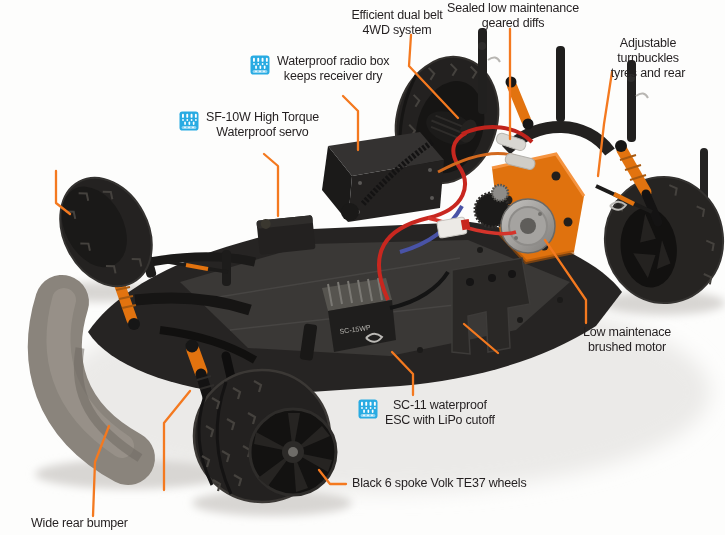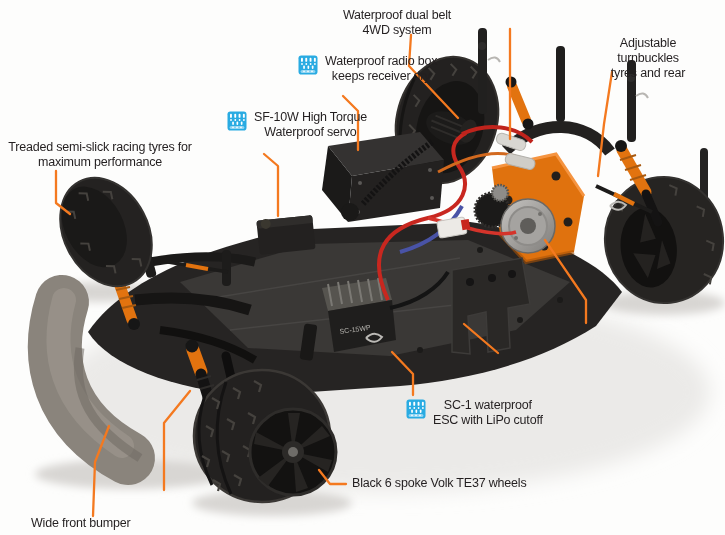--- a/index.html
+++ b/index.html
@@ -10,21 +10,21 @@
   }
   .stage svg.scene{position:absolute;left:0;top:0;}
   .label{
     position:absolute;
     font-size:12.5px;line-height:1.18;letter-spacing:-0.2px;
     color:#231f20;text-align:center;white-space:pre-line;
   }
   .label.centered{transform:translateX(-50%);}
   .label.leftal{text-align:right;}
   .iconlabel{
-    position:absolute;display:flex;align-items:flex-start;gap:7px;margin-left:48px;
+    position:absolute;display:flex;align-items:flex-start;gap:7px;
   }
   .iconlabel .label{position:static;transform:none;}
   .wp-ic{width:20px;height:20px;flex:0 0 20px;margin-top:1px;display:block;}
 </style>
 </head>
 <body>
 
 <div class="stage">
 
   <svg class="scene" width="725" height="535" viewBox="0 0 725 535">
@@ -311,48 +311,49 @@
       <path d="M56,171 L56,203 L70,214"></path>
       <path d="M545,240 L586,300 L586,323"></path>
       <path d="M464,324 L498,353"></path>
       <path d="M392,352 L413,374 L413,395"></path>
       <path d="M319,470 L330,484 L346,484"></path>
       <path d="M190,391 L164,423 L164,490"></path>
       <path d="M109,426 L95,462 L93,516"></path>
     </g>
   </svg>
 
-  <div class="label centered" style="left:397px;top:8px">Waterproof dual belt
+  <div class="label centered" style="left:397px;top:8px">Efficient dual belt
 4WD system</div>
+  <div class="label centered" style="left:513px;top:1px">Sealed low maintenance
+geared diffs</div>
   <div class="label centered" style="left:648px;top:36px">Adjustable turnbuckles
 tyres and rear</div>
 
   <div class="iconlabel" style="left:250px;top:54px">
     <svg class="wp-ic" viewBox="0 0 20 20">
         <use href="#wpicon"></use>
       </svg>
     <div class="label">Waterproof radio box
 keeps receiver dry</div>
   </div>
 
   <div class="iconlabel" style="left:179px;top:110px">
     <svg class="wp-ic" viewBox="0 0 20 20">
         <use href="#wpicon"></use>
       </svg>
     <div class="label">SF-10W High Torque
 Waterproof servo</div>
   </div>
 
-  <div class="label centered" style="left:100px;top:140px">Treaded semi-slick racing tyres for
-maximum performance</div>
+  <div class="label centered" style="left:627px;top:325px">Low maintenace brushed motor</div>
 
   <div class="iconlabel" style="left:358px;top:398px">
     <svg class="wp-ic" viewBox="0 0 20 20">
         <use href="#wpicon"></use>
       </svg>
-    <div class="label">SC-1 waterproof
+    <div class="label">SC-11 waterproof
 ESC with LiPo cutoff</div>
   </div>
 
   <div class="label leftal" style="left:352px;top:476px">Black 6 spoke Volk TE37 wheels</div>
-  <div class="label leftal" style="left:31px;top:516px">Wide front bumper</div>
+  <div class="label leftal" style="left:31px;top:516px">Wide rear bumper</div>
 
 </div>
 
 </body></html>

